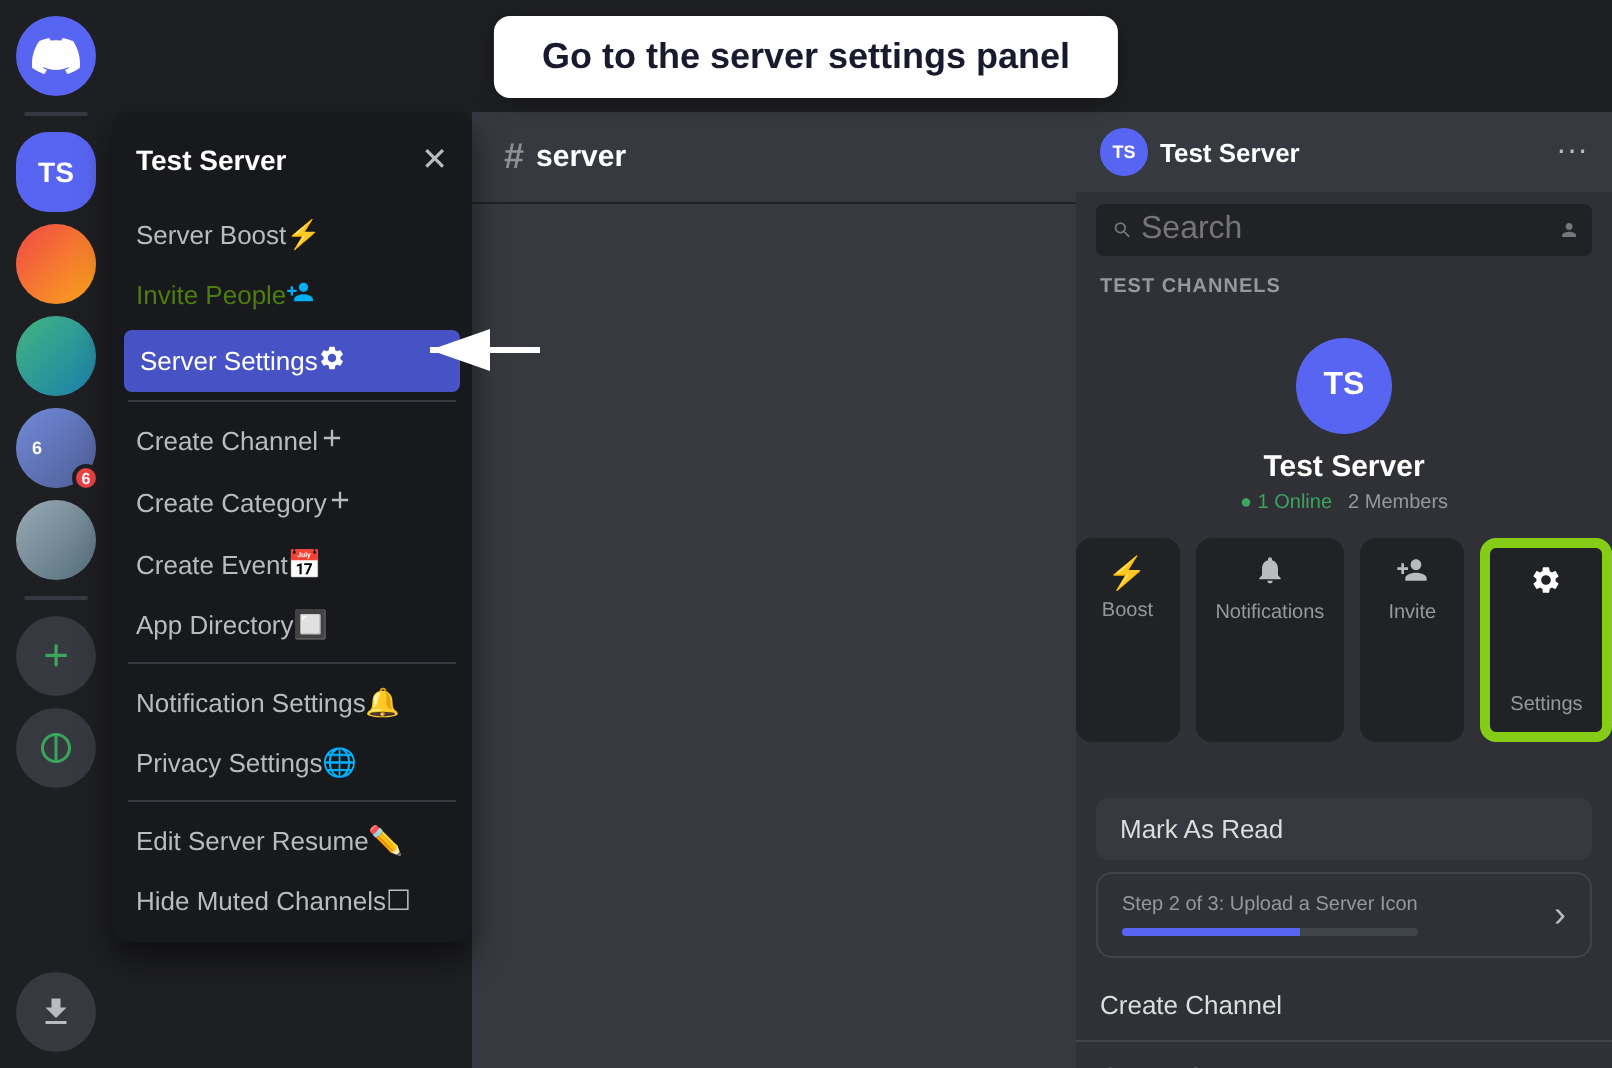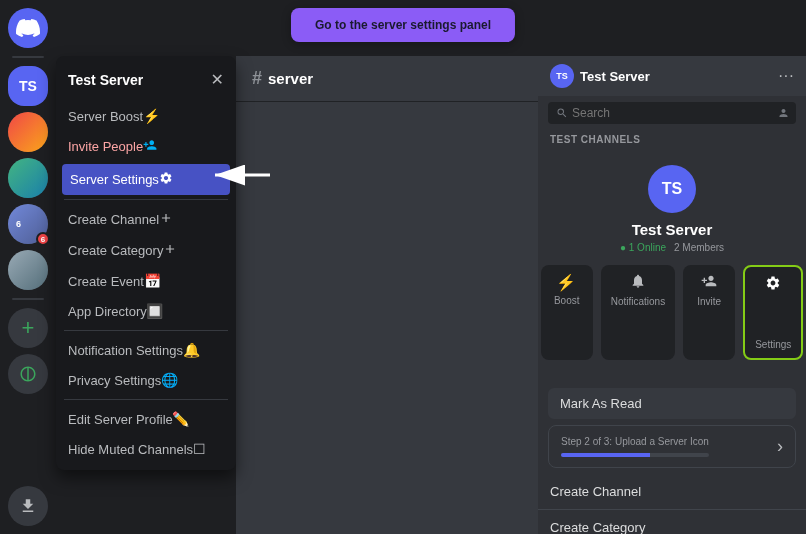--- a/index.html
+++ b/index.html
@@ -11,24 +11,24 @@
       background: #1e1f22;
       position: relative;
     }
 
     
     .tooltip-banner {
       position: absolute;
       top: 8px;
       left: 50%;
       transform: translateX(-50%);
-      background: #8b5cf6;
+      background: #ffffff;
       border-radius: 8px;
       padding: 10px 24px;
-      font-size: 12px;
+      font-size: 18px;
       font-weight: 800;
       color: #1a1a2e;
       z-index: 100;
       white-space: nowrap;
       box-shadow: 0 2px 10px rgba(0,0,0,0.3);
     }
 
     
     .server-icons-bar {
       position: absolute;
@@ -177,21 +177,21 @@
       display: flex;
       align-items: center;
       justify-content: flex-start;
       padding: 7px 12px;
       cursor: pointer;
       font-size: 13px;
       color: #b9bbbe;
     }
 
     .menu-item.highlight {
-      color: #fca5a5;
+      color: #4d7c0f;
     }
 
     .menu-item.selected {
       background: #4752c4;
       color: white;
       border-radius: 4px;
       margin: 2px 6px;
       padding: 7px 8px;
     }
 
@@ -277,21 +277,21 @@
       border-radius: 4px;
       margin: 6px 10px;
       padding: 4px 8px;
     }
 
     .right-panel-search input {
       background: transparent;
       border: none;
       outline: none;
       color: #b9bbbe;
-      font-size: 12px;
+      font-size: 16px;
       flex: 1;
     }
 
     .right-panel-category {
       padding: 4px 12px;
       font-size: 10px;
       color: #96989d;
       font-weight: 700;
       text-transform: uppercase;
       letter-spacing: 0.5px;
@@ -347,21 +347,21 @@
       align-items: center;
       gap: 3px;
       background: #202225;
       border-radius: 8px;
       padding: 8px 10px;
       cursor: pointer;
       min-width: 52px;
     }
 
     .server-action-btn.active-btn {
-      border: 2px solid #84cc16;
+      border: 5px solid #84cc16;
       gap: 44px;
     }
 
     .server-action-icon {
       font-size: 16px;
       color: #b9bbbe;
     }
 
     .server-action-label {
       font-size: 10px;
@@ -548,21 +548,21 @@
   </div>
 
   <div class="menu-item">
     <span>Privacy Settings</span>
     <span class="menu-item-icon">🌐</span>
   </div>
 
   <div class="menu-divider"></div>
 
   <div class="menu-item">
-    <span>Edit Server Profile</span>
+    <span>Edit Server Resume</span>
     <span class="menu-item-icon">✏️</span>
   </div>
 
   <div class="menu-item">
     <span>Hide Muted Channels</span>
     <span class="menu-item-icon">☐</span>
   </div>
 </div>
 
 <div class="arrow-overlay">

